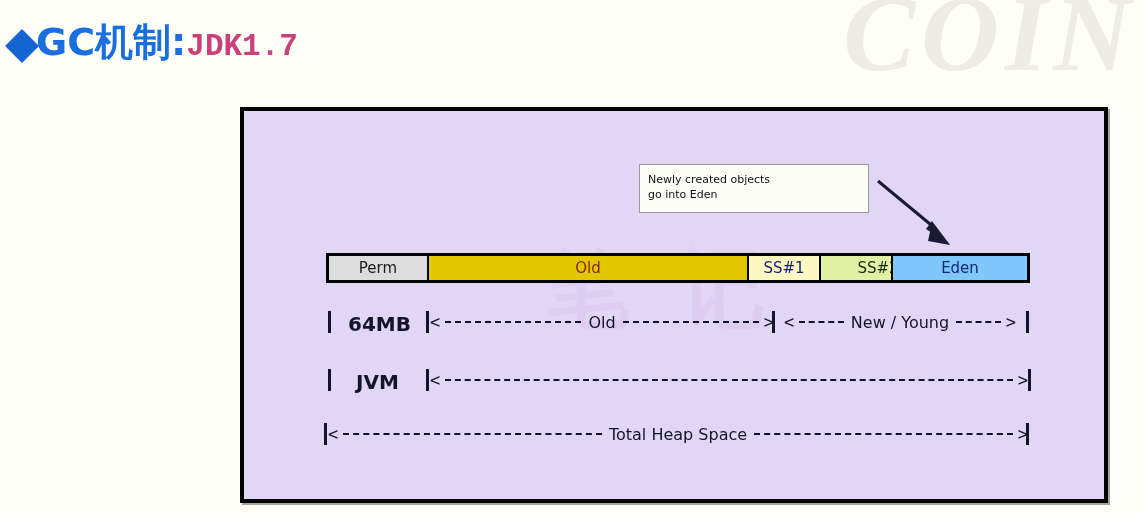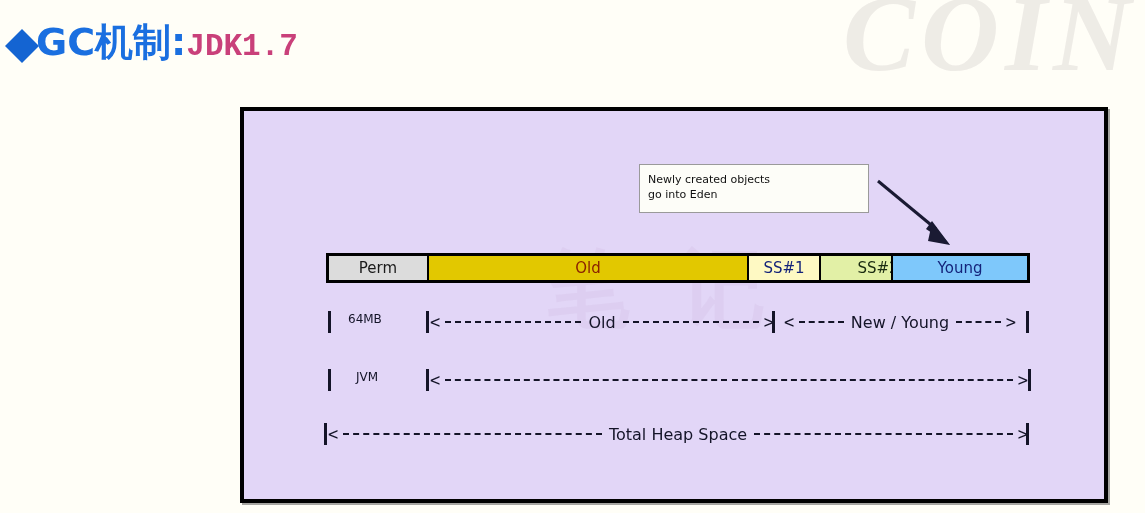--- a/index.html
+++ b/index.html
@@ -160,23 +160,24 @@
     position: absolute;
     top: 4px;
     width: 3px;
     height: 22px;
     background: #141428;
   }
   .rlabel {
     position: absolute;
     top: 5px;
     font-family: "DejaVu Sans", "Liberation Sans", sans-serif;
-    font-size: 12px;
-    color: #141428;
-    white-space: nowrap;
+    font-size: 20px;
+    color: #141428;
+    white-space: nowrap;
+    font-weight: bold;
   }
   .span {
     position: absolute;
     top: 4px;
     height: 22px;
     display: flex;
     align-items: center;
     justify-content: center;
     gap: 5px;
     font-family: "DejaVu Sans", "Liberation Sans", sans-serif;
@@ -220,21 +221,21 @@
     <line x1="14" y1="10" x2="72" y2="58" stroke="#1a1a33" stroke-width="3"></line>
     <polygon points="86,74 62,58 68,50" fill="#1a1a33"></polygon>
     <polygon points="86,74 64,70 68,52" fill="#1a1a33"></polygon>
   </svg>
 
   <div id="membar">
     <div class="seg seg-perm">Perm</div>
     <div class="seg seg-old">Old</div>
     <div class="seg seg-ss1">SS#1</div>
     <div class="seg seg-ss2">SS#2</div>
-    <div class="seg seg-eden">Young</div>
+    <div class="seg seg-eden">Eden</div>
   </div>
 
   <div class="ruler" id="ruler1">
     <div class="tick" style="left:84px;"></div>
     <div class="rlabel" style="left:104px;">64MB</div>
     <div class="tick" style="left:182px;"></div>
     <div class="span" style="left:186px; width:344px;">
       <span class="arrowhead">&lt;</span>
       <span class="dashline"></span>
       <span class="span-text">Old</span>

